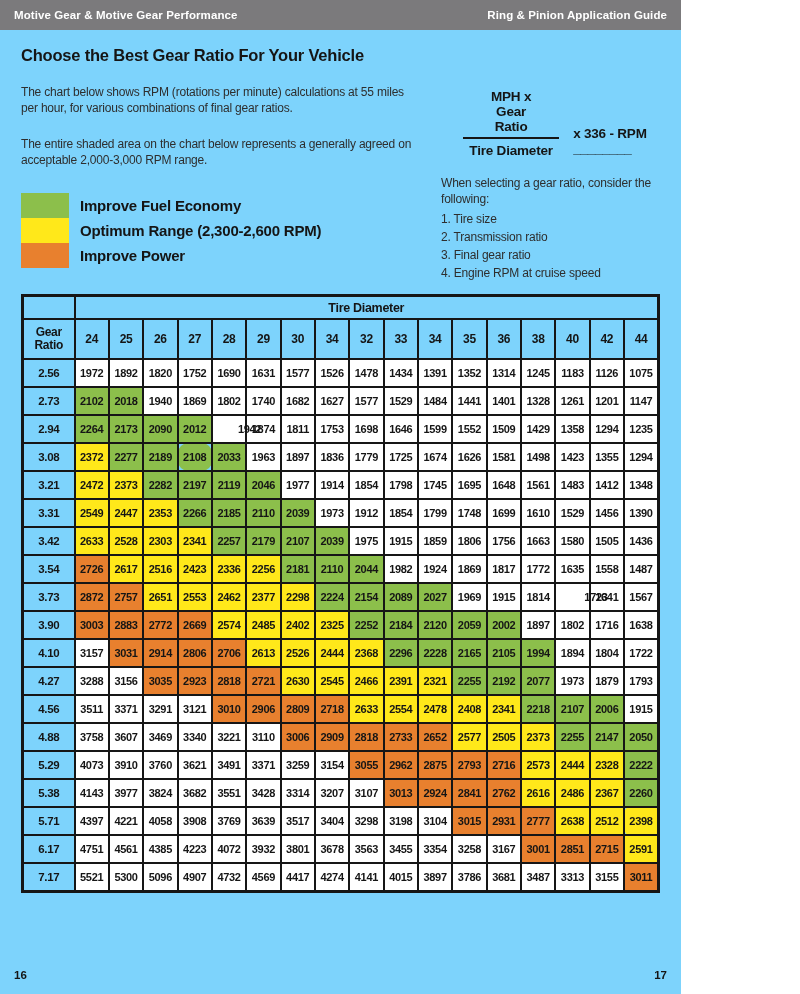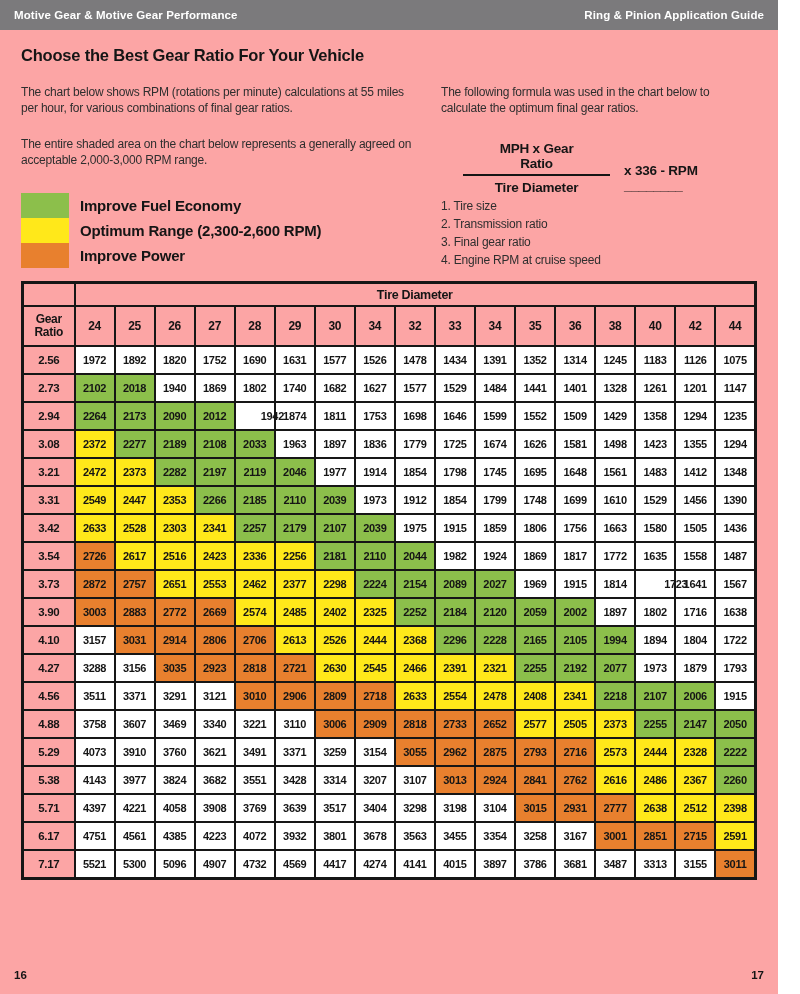--- a/index.html
+++ b/index.html
@@ -1,18 +1,18 @@
 <!DOCTYPE html>
 <html><head>
 <meta charset="utf-8">
 <style>
   * { margin:0; padding:0; box-sizing:border-box; }
   html,body { background:#fff; }
   body { width:800px; height:994px; font-family:"Liberation Sans",sans-serif; }
-  .page { position:relative; width:778px; height:994px; background:#fca5a5; overflow:hidden; }
+  .page { position:relative; width:681px; height:994px; background:#7dd3fc; overflow:hidden; }
 
   .topbar { height:30px; background:#7b7a7c; display:flex; justify-content:space-between; align-items:center; padding:0 14px; }
   .topbar span { color:#ffffff; font-weight:bold; font-size:11.5px; letter-spacing:0.1px; }
 
   .content { padding:0 21px; }
   .title { font-size:16.5px; font-weight:bold; color:#151515; margin-top:16px; letter-spacing:-0.2px; }
 
   .columns { display:flex; gap:24px; }
   .col-left { width:396px; flex:none; }
   .col-right { flex:1; }
@@ -73,30 +73,30 @@
             <span class="legend-label">Optimum Range (2,300-2,600 RPM)</span>
           </div>
           <div class="legend-item">
             <span class="swatch" style="background: rgb(232, 128, 46);"></span>
             <span class="legend-label">Improve Power</span>
           </div>
         </div>
       </div>
 
       <div class="col-right">
-        <p class="body-text">The following formula was used in the chart below to calculate the optimum final gear ratios.</p>
 
         <div class="formula">
           <div class="frac">
             <div class="numerator">MPH x Gear Ratio</div>
             <div class="denominator">Tire Diameter</div>
           </div>
           <div class="suffix">x 336 - RPM ________</div>
         </div>
 
+        <p class="body-text heading">When selecting a gear ratio, consider the following:</p>
         <div class="list">
           <div>1. Tire size</div>
           <div>2. Transmission ratio</div>
           <div>3. Final gear ratio</div>
           <div>4. Engine RPM at cruise speed</div>
         </div>
       </div>
     </div>
 
     <table class="rpm-table">
@@ -185,21 +185,21 @@
             <td style="background: rgb(255, 255, 255);">1429</td>
             <td style="background: rgb(255, 255, 255);">1358</td>
             <td style="background: rgb(255, 255, 255);">1294</td>
             <td style="background: rgb(255, 255, 255);">1235</td>
           </tr>
           <tr>
             <th>3.08</th>
             <td style="background: rgb(255, 232, 26);">2372</td>
             <td style="background: rgb(140, 191, 75);">2277</td>
             <td style="background: rgb(140, 191, 75);">2189</td>
-            <td style="background: rgb(140, 191, 75);">2108</td>
+            <td style="background: rgb(140, 191, 75); border-radius: 10px;">2108</td>
             <td style="background: rgb(140, 191, 75);">2033</td>
             <td style="background: rgb(255, 255, 255);">1963</td>
             <td style="background: rgb(255, 255, 255);">1897</td>
             <td style="background: rgb(255, 255, 255);">1836</td>
             <td style="background: rgb(255, 255, 255);">1779</td>
             <td style="background: rgb(255, 255, 255);">1725</td>
             <td style="background: rgb(255, 255, 255);">1674</td>
             <td style="background: rgb(255, 255, 255);">1626</td>
             <td style="background: rgb(255, 255, 255);">1581</td>
             <td style="background: rgb(255, 255, 255);">1498</td>

